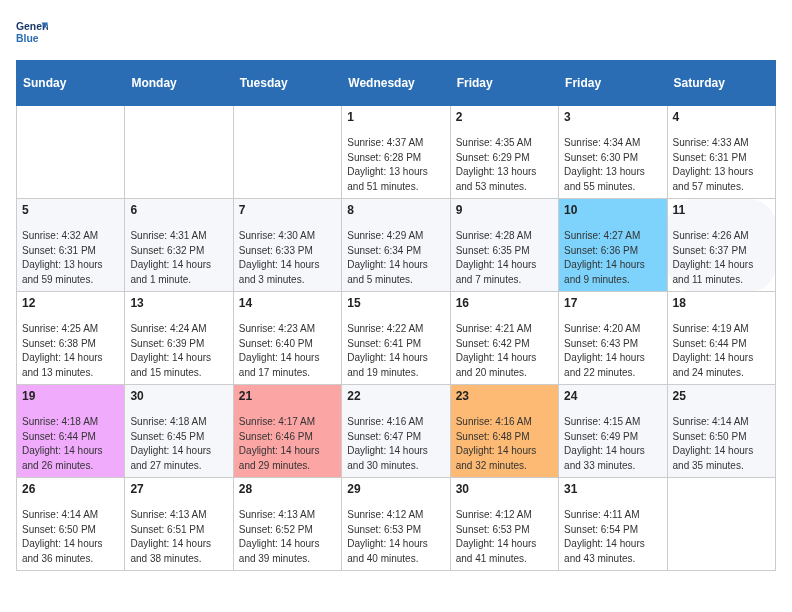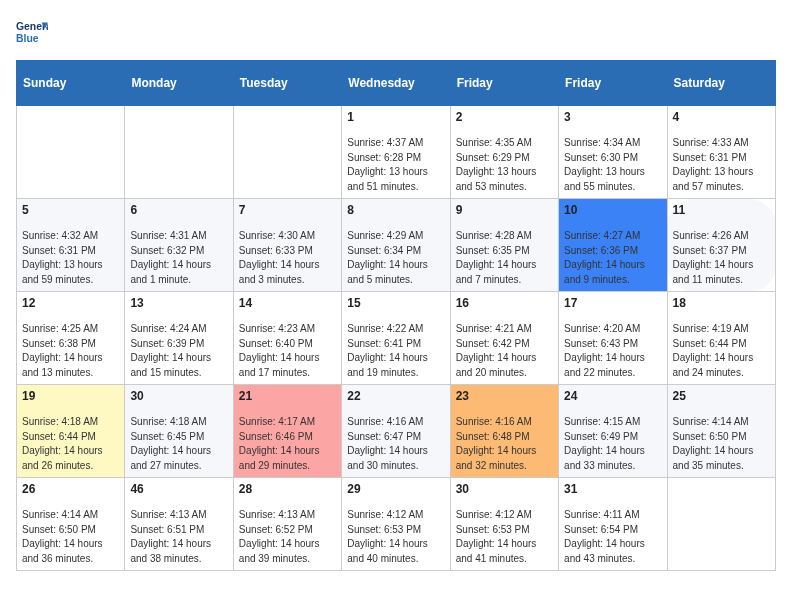--- a/index.html
+++ b/index.html
@@ -143,21 +143,21 @@
           <div class="day-info">Sunrise: 4:30 AM<br>Sunset: 6:33 PM<br>Daylight: 14 hours<br>and 3 minutes.</div>
         </td>
         <td style="background: rgb(245, 247, 250);">
           <span class="day-num">8</span>
           <div class="day-info">Sunrise: 4:29 AM<br>Sunset: 6:34 PM<br>Daylight: 14 hours<br>and 5 minutes.</div>
         </td>
         <td style="background: rgb(245, 247, 250);">
           <span class="day-num">9</span>
           <div class="day-info">Sunrise: 4:28 AM<br>Sunset: 6:35 PM<br>Daylight: 14 hours<br>and 7 minutes.</div>
         </td>
-        <td style="background: #3b82f6;">
+        <td style="background: #7dd3fc;">
           <span class="day-num">10</span>
           <div class="day-info">Sunrise: 4:27 AM<br>Sunset: 6:36 PM<br>Daylight: 14 hours<br>and 9 minutes.</div>
         </td>
         <td style="background: rgb(245, 247, 250); border-radius: 27px;">
           <span class="day-num">11</span>
           <div class="day-info">Sunrise: 4:26 AM<br>Sunset: 6:37 PM<br>Daylight: 14 hours<br>and 11 minutes.</div>
         </td>
       </tr>
       <tr>
         <td>
@@ -183,21 +183,21 @@
         <td>
           <span class="day-num">17</span>
           <div class="day-info">Sunrise: 4:20 AM<br>Sunset: 6:43 PM<br>Daylight: 14 hours<br>and 22 minutes.</div>
         </td>
         <td>
           <span class="day-num">18</span>
           <div class="day-info">Sunrise: 4:19 AM<br>Sunset: 6:44 PM<br>Daylight: 14 hours<br>and 24 minutes.</div>
         </td>
       </tr>
       <tr>
-        <td style="background: #fef9c3;">
+        <td style="background: #f0abfc;">
           <span class="day-num">19</span>
           <div class="day-info">Sunrise: 4:18 AM<br>Sunset: 6:44 PM<br>Daylight: 14 hours<br>and 26 minutes.</div>
         </td>
         <td style="background: rgb(245, 247, 250);">
           <span class="day-num">30</span>
           <div class="day-info">Sunrise: 4:18 AM<br>Sunset: 6:45 PM<br>Daylight: 14 hours<br>and 27 minutes.</div>
         </td>
         <td style="background: #fca5a5;">
           <span class="day-num">21</span>
           <div class="day-info">Sunrise: 4:17 AM<br>Sunset: 6:46 PM<br>Daylight: 14 hours<br>and 29 minutes.</div>
@@ -218,21 +218,21 @@
           <span class="day-num">25</span>
           <div class="day-info">Sunrise: 4:14 AM<br>Sunset: 6:50 PM<br>Daylight: 14 hours<br>and 35 minutes.</div>
         </td>
       </tr>
       <tr>
         <td>
           <span class="day-num">26</span>
           <div class="day-info">Sunrise: 4:14 AM<br>Sunset: 6:50 PM<br>Daylight: 14 hours<br>and 36 minutes.</div>
         </td>
         <td>
-          <span class="day-num">46</span>
+          <span class="day-num">27</span>
           <div class="day-info">Sunrise: 4:13 AM<br>Sunset: 6:51 PM<br>Daylight: 14 hours<br>and 38 minutes.</div>
         </td>
         <td>
           <span class="day-num">28</span>
           <div class="day-info">Sunrise: 4:13 AM<br>Sunset: 6:52 PM<br>Daylight: 14 hours<br>and 39 minutes.</div>
         </td>
         <td>
           <span class="day-num">29</span>
           <div class="day-info">Sunrise: 4:12 AM<br>Sunset: 6:53 PM<br>Daylight: 14 hours<br>and 40 minutes.</div>
         </td>

